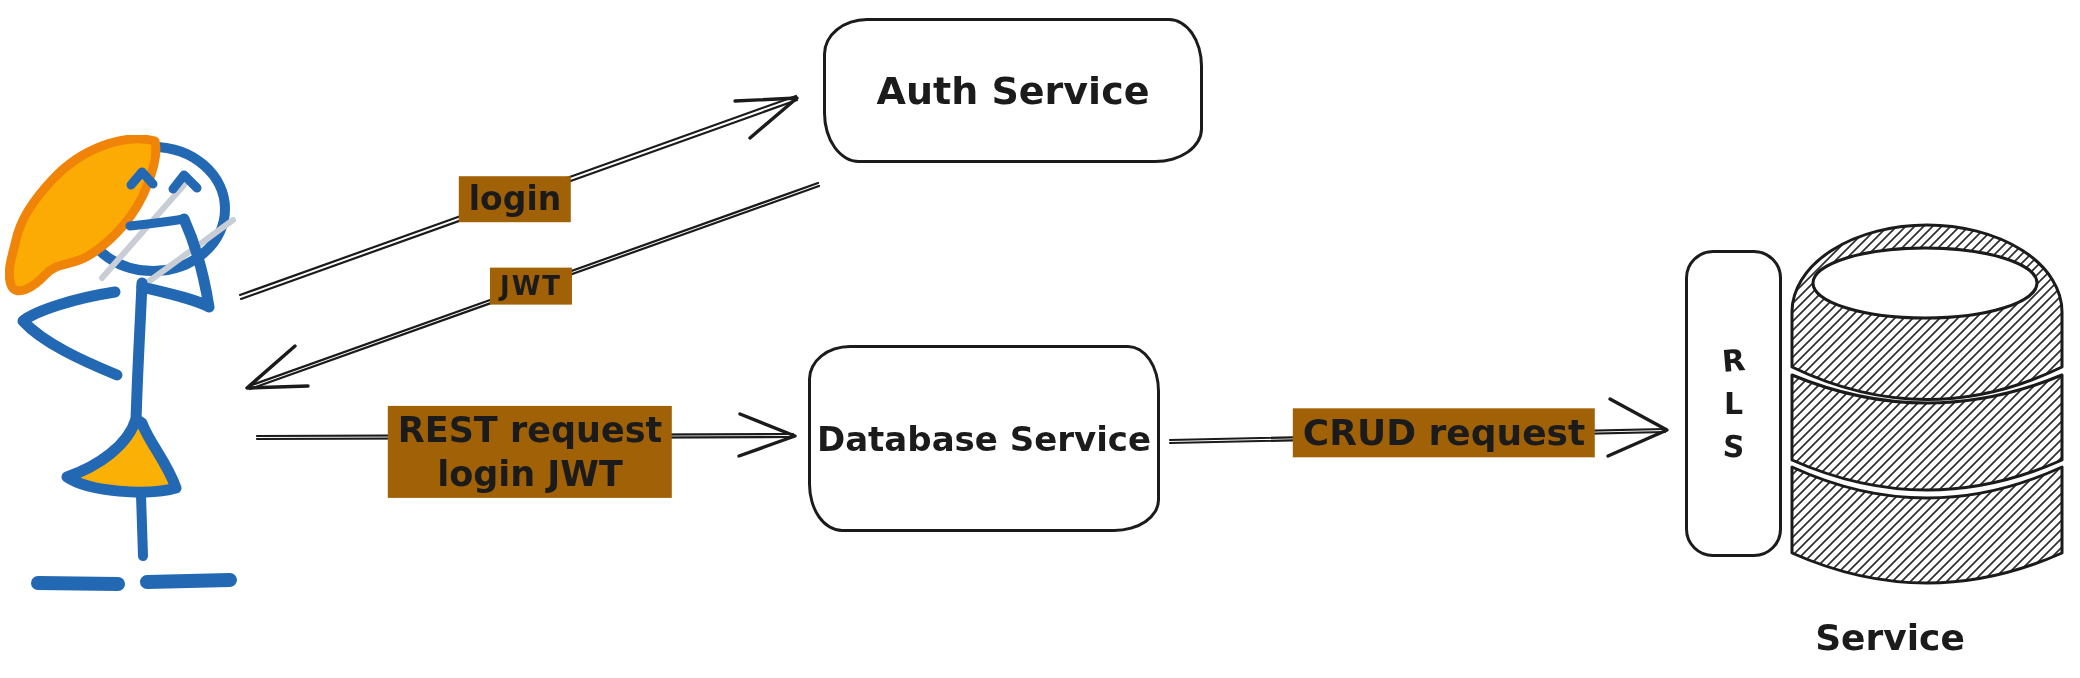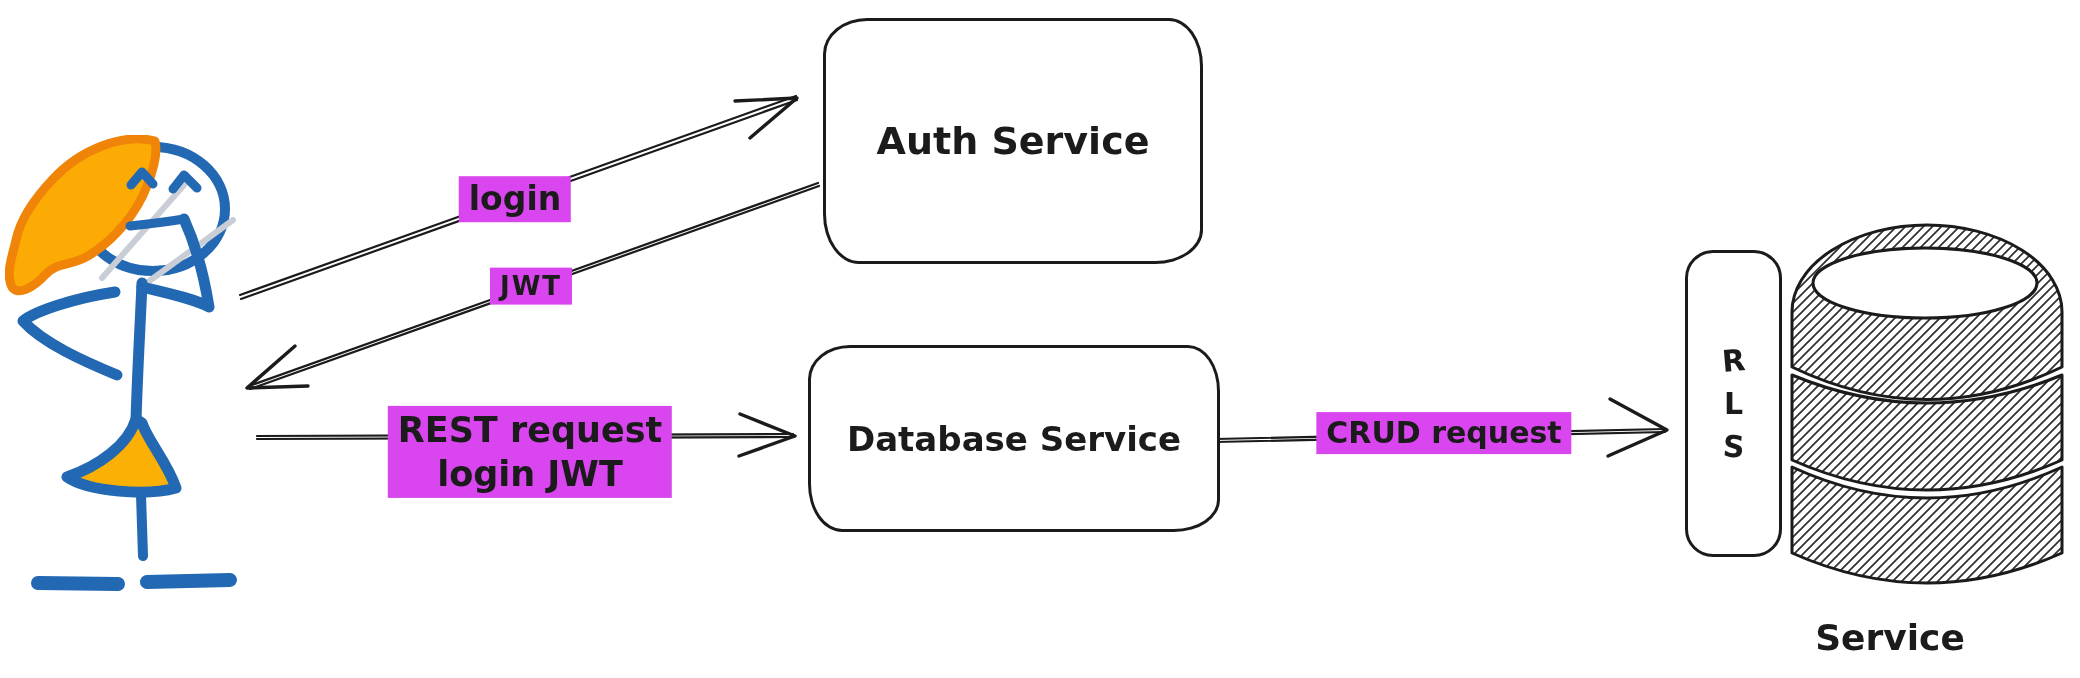--- a/index.html
+++ b/index.html
@@ -13,39 +13,39 @@
   .sketch{stroke:var(--ink);stroke-width:3;stroke-linecap:round;stroke-linejoin:round;}
   .p-blue{stroke:var(--blue);stroke-linecap:round;stroke-linejoin:round;}
   .p-orange{stroke:var(--orange);stroke-linecap:round;stroke-linejoin:round;}
   .gray-line{stroke:var(--gray);stroke-width:6;stroke-linecap:round;}
   .person{position:absolute;left:5px;top:135px;width:240px;height:460px;}
   .cylinder{position:absolute;left:1786px;top:220px;width:282px;height:368px;}
   .node{
     position:absolute;background:#fff;border:3.5px solid var(--ink);
     display:flex;align-items:center;justify-content:center;box-sizing:border-box;
   }
-  .node-auth{left:823px;top:18px;width:380px;height:246px;
+  .node-auth{left:823px;top:18px;width:380px;height:145px;
     border-radius:44px 34px 48px 36px / 36px 48px 34px 50px;}
-  .node-db{left:808px;top:345px;width:412px;height:187px;
+  .node-db{left:808px;top:345px;width:352px;height:187px;
     border-radius:42px 32px 46px 34px / 34px 46px 32px 48px;text-align:center;}
   .node-rls{left:1685px;top:250px;width:97px;height:307px;border-radius:28px;
     flex-direction:column;gap:13px;}
   .node-label{font-size:38px;font-weight:600;white-space:nowrap;}
   .node-db .node-label{font-size:34px;}
   .rls-letter{font-size:30px;font-weight:600;line-height:1;}
   .rls-letter:nth-child(1){transform:rotate(-5deg);}
   .rls-letter:nth-child(3){transform:rotate(4deg);}
   .edge-label{
-    position:absolute;transform:translate(-50%,-50%);background:#d946ef;
+    position:absolute;transform:translate(-50%,-50%);background:#a16207;
     padding:2px 10px;font-weight:600;text-align:center;line-height:1.26;white-space:nowrap;
   }
   .lbl-login{left:515px;top:199px;font-size:33px;}
   .lbl-jwt{left:531px;top:286px;font-size:26px;letter-spacing:2px;}
   .lbl-rest{left:530px;top:436px;font-size:35px;margin-top:16px;}
-  .lbl-crud{left:1444px;top:433px;font-size:30px;}
+  .lbl-crud{left:1444px;top:433px;font-size:36px;}
   .pg-label{
     position:absolute;left:1890px;top:637px;transform:translate(-50%,-50%);
     font-size:36px;font-weight:600;white-space:nowrap;
   }
 </style>
 </head>
 <body>
 
 <div class="canvas">
 

